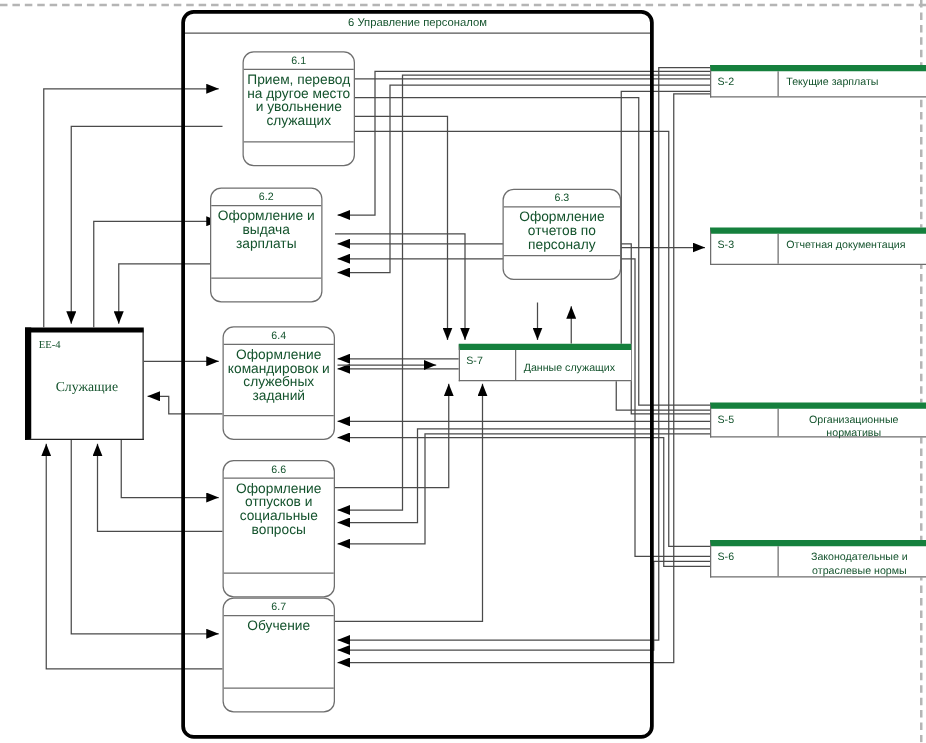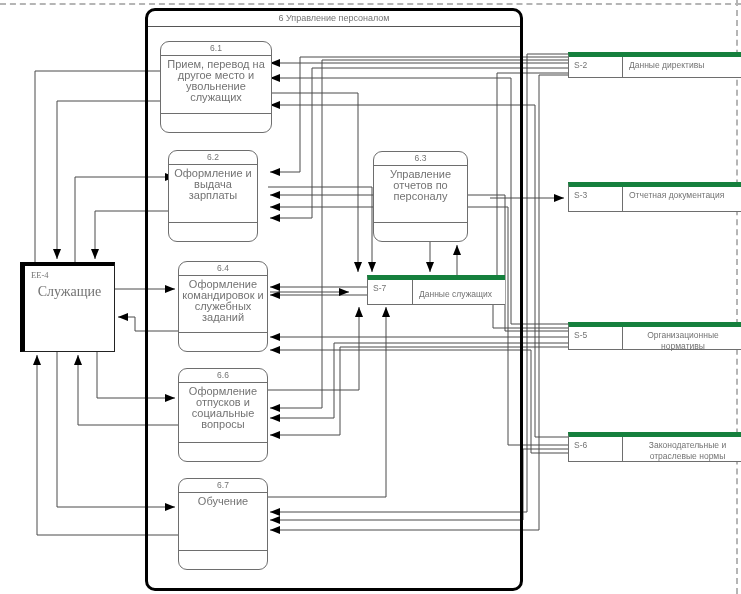--- a/index.html
+++ b/index.html
@@ -1,32 +1,32 @@
 <!DOCTYPE html>
 <html><head>
 <meta charset="utf-8">
 <style>
   html,body{margin:0;padding:0;background:#fff;}
   #canvas{position:relative;width:741px;height:594px;background:#ffffff;overflow:hidden;
-          font-family:"Liberation Sans",sans-serif;color:#737373;}
+          font-family:"Liberation Sans",sans-serif;color:#14532d;}
   .dash-top{position:absolute;left:0;top:3px;width:741px;border-top:2px dashed #b5b5b5;}
   .dash-right{position:absolute;top:0;left:736px;height:594px;border-left:2px dashed #b5b5b5;}
   #outer{position:absolute;left:145px;top:8px;width:372px;height:577px;
          border:3px solid #000;border-radius:10px;background:transparent;}
   #outer-title{height:15px;border-bottom:1px solid #555;text-align:center;
                font-size:9px;line-height:15px;}
   svg.edges{position:absolute;left:0;top:0;width:741px;height:594px;}
   .process{position:absolute;background:#fff;border:1px solid #6e6e6e;border-radius:9px;box-sizing:border-box;}
   .p-num{height:13px;border-bottom:1px solid #6e6e6e;text-align:center;font-size:8.5px;line-height:13px;}
   .p-label{padding:3px 2px 0 2px;text-align:center;font-size:11px;line-height:11px;}
   .p-footer{position:absolute;bottom:0;left:0;right:0;height:18px;border-top:1px solid #6e6e6e;}
   .entity{position:absolute;left:20px;top:262px;width:95px;height:90px;background:#fff;
           border:1px solid #222;border-left:5px solid #000;border-top:4px solid #000;box-sizing:border-box;font-family:Liberation Serif, serif;}
   .e-id{font-size:8.5px;padding:4px 0 0 6px;}
-  .e-label{font-size:14px;text-align:center;margin-top:4px;}
+  .e-label{font-size:11px;text-align:center;margin-top:24px;}
   .store{position:absolute;display:flex;background:#fff;box-sizing:border-box;
          border-top:5px solid #15803d;border-bottom:1px solid #6e6e6e;border-left:1px solid #6e6e6e;}
   .s-id{border-right:1px solid #6e6e6e;font-size:8.5px;padding:3px 0 0 5px;box-sizing:border-box;flex:0 0 auto;}
   .s-label{font-size:8.5px;padding:3px 4px 0 6px;line-height:11px;flex:1;}
   .s-label.center{text-align:center;}
   .s7-label{padding-top:9px;}
   .s7-id{width:45px;}
   .rs-id{width:54px;}
 </style>
 </head>
@@ -82,64 +82,64 @@
 
   <div id="outer">
     <div id="outer-title">6 Управление персоналом</div>
   </div>
 
   <div class="entity">
     <div class="e-id">EE-4</div>
     <div class="e-label">Служащие</div>
   </div>
 
-  <div class="process" style="left:160px;top:41px;width:112px;height:92px">
+  <div class="process" style="left:194px;top:41px;width:90px;height:92px">
     <div class="p-num">6.1</div>
     <div class="p-label">Прием, перевод на другое место и увольнение служащих</div>
     <div class="p-footer"></div>
   </div>
 
   <div class="process" style="left:168px;top:150px;width:90px;height:92px">
     <div class="p-num">6.2</div>
     <div class="p-label">Оформление и выдача зарплаты</div>
     <div class="p-footer"></div>
   </div>
 
-  <div class="process" style="left:373px;top:151px;width:95px;height:91px">
+  <div class="process" style="left:402px;top:151px;width:95px;height:73px">
     <div class="p-num">6.3</div>
-    <div class="p-label">Управление отчетов по персоналу</div>
+    <div class="p-label">Оформление отчетов по персоналу</div>
     <div class="p-footer"></div>
   </div>
 
   <div class="process" style="left:178px;top:261px;width:90px;height:91px">
     <div class="p-num">6.4</div>
     <div class="p-label">Оформление командировок и служебных заданий</div>
     <div class="p-footer"></div>
   </div>
 
-  <div class="process" style="left:178px;top:368px;width:90px;height:94px">
+  <div class="process" style="left:178px;top:368px;width:90px;height:110px">
     <div class="p-num">6.6</div>
     <div class="p-label">Оформление отпусков и социальные вопросы</div>
     <div class="p-footer"></div>
   </div>
 
   <div class="process" style="left:178px;top:478px;width:90px;height:92px">
     <div class="p-num">6.7</div>
     <div class="p-label">Обучение</div>
     <div class="p-footer"></div>
   </div>
 
   <div class="store" style="left:367px;top:275px;width:138px;height:30px">
     <div class="s-id s7-id">S-7</div>
     <div class="s-label s7-label">Данные служащих</div>
   </div>
 
   <div class="store" style="left:568px;top:52px;width:173px;height:26px">
     <div class="s-id rs-id">S-2</div>
-    <div class="s-label">Данные директивы</div>
+    <div class="s-label">Текущие зарплаты</div>
   </div>
 
   <div class="store" style="left:568px;top:182px;width:187px;height:30px">
     <div class="s-id rs-id">S-3</div>
     <div class="s-label">Отчетная документация</div>
   </div>
 
   <div class="store" style="left:568px;top:322px;width:173px;height:28px">
     <div class="s-id rs-id">S-5</div>
     <div class="s-label center">Организационные нормативы</div>

